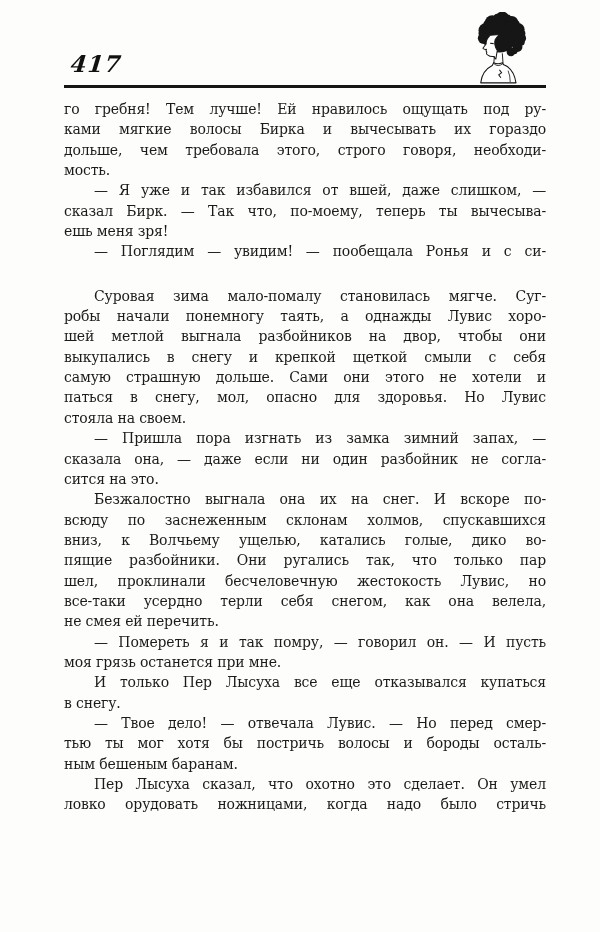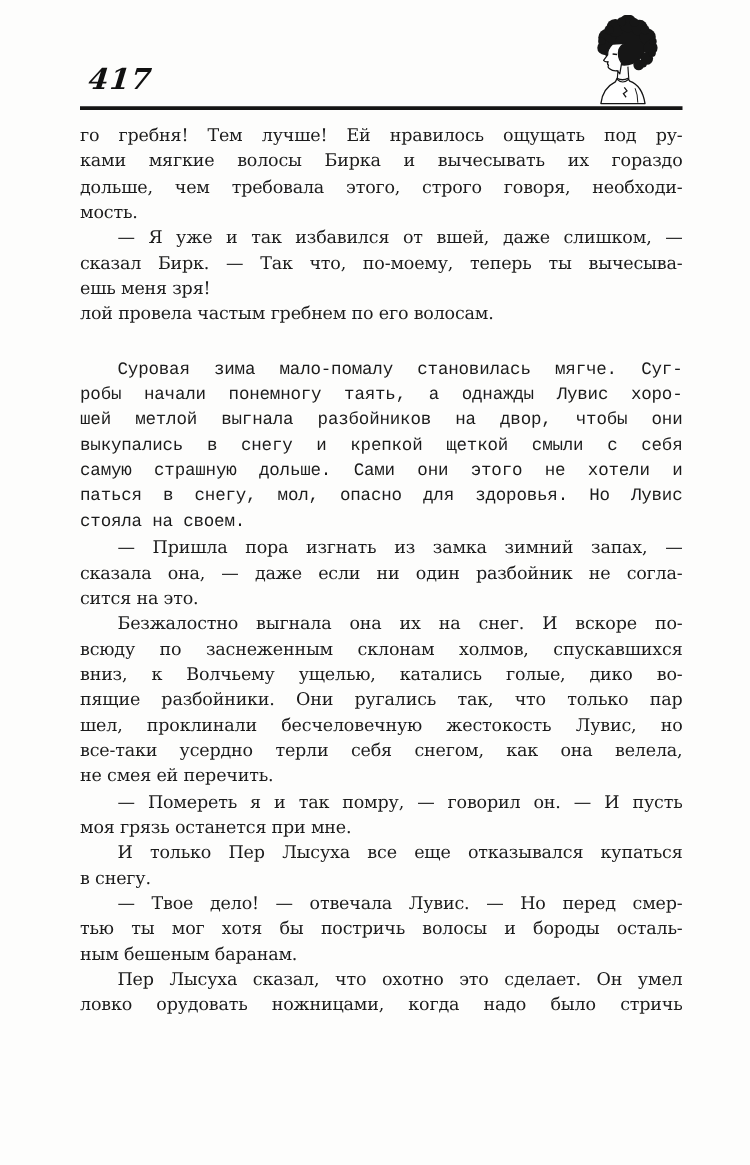--- a/index.html
+++ b/index.html
@@ -39,21 +39,21 @@
     width: 72px;
     height: 74px;
   }
   .text-body {
     position: absolute;
     top: 99px;
     left: 64px;
     width: 482px;
   }
   .para { }
-  .para.gap { margin-top: 24px; font-family: Liberation Mono, monospace; }
+  .para.gap { margin-top: 24px; }
   .line {
     font-size: 14px;
     height: 20.35px;
     line-height: 20.35px;
     letter-spacing: -0.15px;
     text-align: justify;
     text-align-last: justify;
     white-space: nowrap;
     overflow: hidden;
   }
@@ -113,21 +113,21 @@
         <div class="line">ками мягкие волосы Бирка и вычесывать их гораздо</div>
         <div class="line">дольше, чем требовала этого, строго говоря, необходи-</div>
         <div class="line last">мость.</div>
       </div>
       <div class="para">
         <div class="line indent">—  Я уже и так избавился от вшей, даже слишком, —</div>
         <div class="line">сказал Бирк. — Так что, по-моему, теперь ты вычесыва-</div>
         <div class="line last">ешь меня зря!</div>
       </div>
       <div class="para">
-        <div class="line last">лой провела частым гребнем по его волосам.</div>
+        <div class="line indent">—  Поглядим — увидим! — пообещала Ронья и с си-</div>
       </div>
       <div class="para gap">
         <div class="line indent">Суровая зима мало-помалу становилась мягче. Суг-</div>
         <div class="line">робы начали понемногу таять, а однажды Лувис хоро-</div>
         <div class="line">шей метлой выгнала разбойников на двор, чтобы они</div>
         <div class="line">выкупались в снегу и крепкой щеткой смыли с себя</div>
         <div class="line">самую страшную дольше. Сами они этого не хотели и</div>
         <div class="line">паться в снегу, мол, опасно для здоровья. Но Лувис</div>
         <div class="line last">стояла на своем.</div>
       </div>

